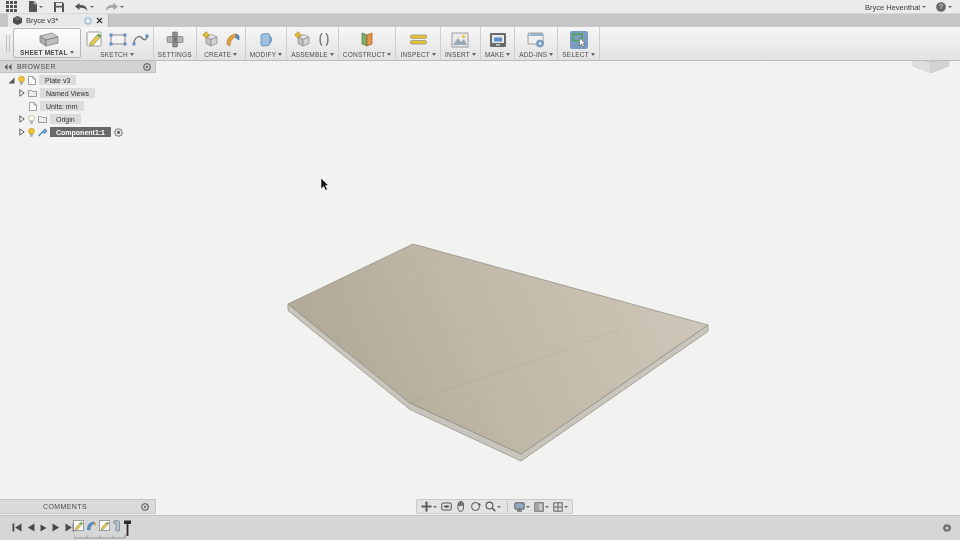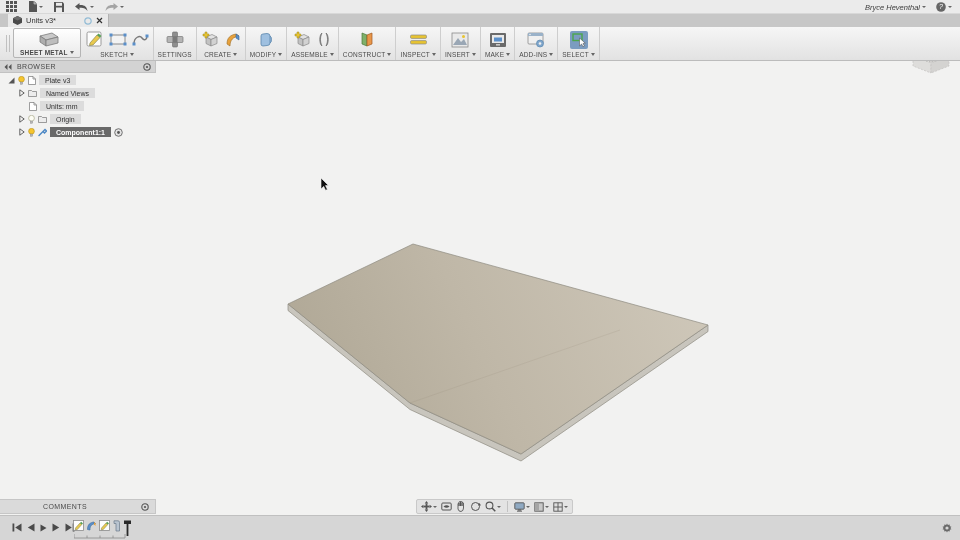--- a/index.html
+++ b/index.html
@@ -7,21 +7,21 @@
   #stage {
     position:relative; width:960px; height:540px;
     background:#f2f2f1;
     font-family:"Liberation Sans", sans-serif;
     color:#444; cursor:default; user-select:none;
   }
   
   .titlebar {
     position:absolute; top:0; left:0; right:0; height:14px;
     background:#ebebeb; border-bottom:1px solid #d8d8d8;
-    display:flex; align-items:center;font-style:italic;
+    display:flex; align-items:center;
   }
   .titlebar .left { display:flex; align-items:center; gap:11px; padding-left:6px; }
   .titlebar .right { position:absolute; right:8px; top:0; height:14px; display:flex; align-items:center; gap:10px; }
   .tb-icon { display:flex; align-items:center; gap:2px; }
   .username { font-size:7.5px; color:#3c3c3c; }
   .caret { width:0; height:0; border-left:2.5px solid transparent; border-right:2.5px solid transparent; border-top:3px solid #666; display:inline-block; }
   .caret.sm { border-left-width:2px; border-right-width:2px; border-top-width:2.5px; }
   
   .tabstrip { position:absolute; top:14px; left:0; right:0; height:13px; background:#c7c7c7; }
   .doc-tab {
@@ -174,21 +174,21 @@
       </span>
     </div>
   </div>
 
   <div class="tabstrip">
     <div class="doc-tab">
       <svg width="9" height="9" viewBox="0 0 9 9">
         <path d="M4.5,0 L9,2.2 L9,6.8 L4.5,9 L0,6.8 L0,2.2 Z" fill="#4a4a4a"></path>
         <path d="M4.5,0 L9,2.2 L4.5,4.4 L0,2.2 Z" fill="#6b6b6b"></path>
       </svg>
-      <span class="title">Units v3*</span>
+      <span class="title">Bryce v3*</span>
       <svg width="8" height="8" viewBox="0 0 8 8">
         <circle cx="4" cy="4" r="3.2" fill="none" stroke="#93bcd6" stroke-width="1.2"></circle>
       </svg>
       <svg width="7" height="7" viewBox="0 0 7 7">
         <path d="M1,1 L6,6 M6,1 L1,6" stroke="#333" stroke-width="1.2"></path>
       </svg>
     </div>
   </div>
 
   <div class="ribbon">

